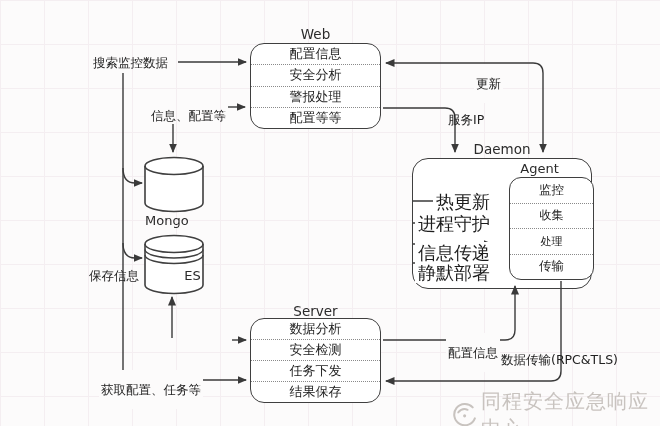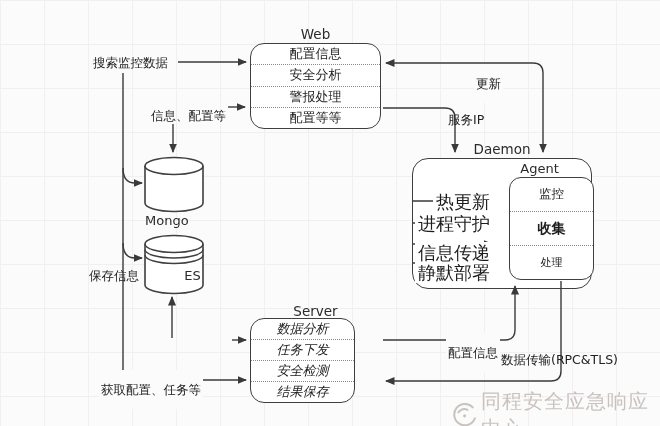--- a/index.html
+++ b/index.html
@@ -49,33 +49,34 @@
 
 <div class="canvas">
 
   <div class="box" style="left:250px;top:43px;width:131px;height:86px;">
     <div class="row">配置信息</div>
     <div class="row">安全分析</div>
     <div class="row">警报处理</div>
     <div class="row">配置等等</div>
   </div>
 
-  <div class="box" style="left:250px;top:318px;width:105px;height:85px;font-style:italic;">
+  <div class="box" style="left:250px;top:318px;width:131px;height:85px;">
     <div class="row">数据分析</div>
+    <div class="row">安全检测</div>
     <div class="row">任务下发</div>
-    <div class="row">安全检测</div>
     <div class="row">结果保存</div>
   </div>
 
   <div class="box" style="left:412px;top:158px;width:180px;height:131px;border-radius:16px;"></div>
 
   <div class="box" style="left:497px;top:177px;width:85px;height:103px;border-radius:12px;margin-left:12px;">
     <div class="row" style="font-size:12.5px;">监控</div>
-    <div class="row" style="font-size:14px;font-weight:bold;">收集</div>
+    <div class="row" style="font-size:12px;">收集</div>
     <div class="row" style="font-size:11px;">处理</div>
+    <div class="row" style="font-size:12.5px;">传输</div>
   </div>
 
   <svg class="layer" width="660" height="426" viewBox="0 0 660 426">
     <defs>
       <marker id="ah" viewBox="0 0 10 8" refX="8.5" refY="4" markerWidth="10" markerHeight="8" markerUnits="userSpaceOnUse" orient="auto-start-reverse">
         <path d="M0 0 L9.5 4 L0 8 Z" fill="#3a3a3a"></path>
       </marker>
     </defs>
 
     <g>

